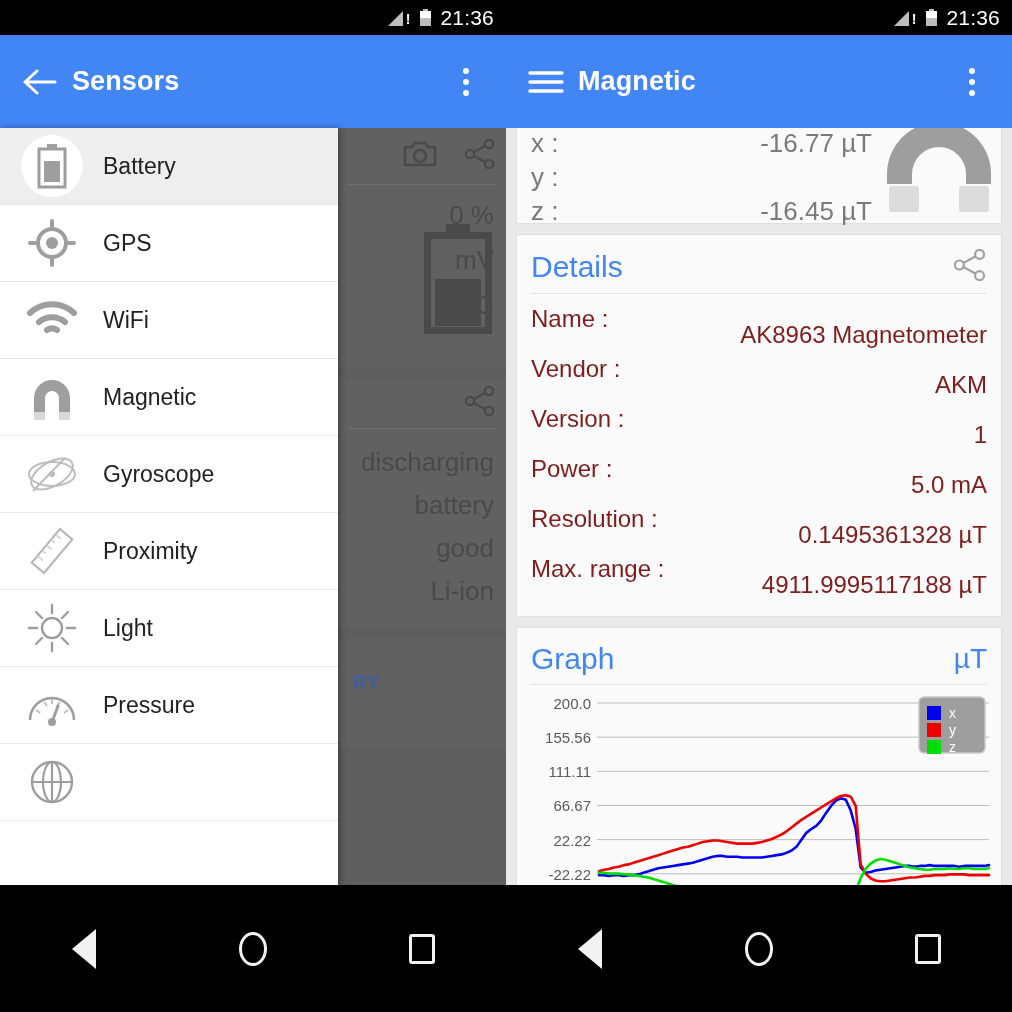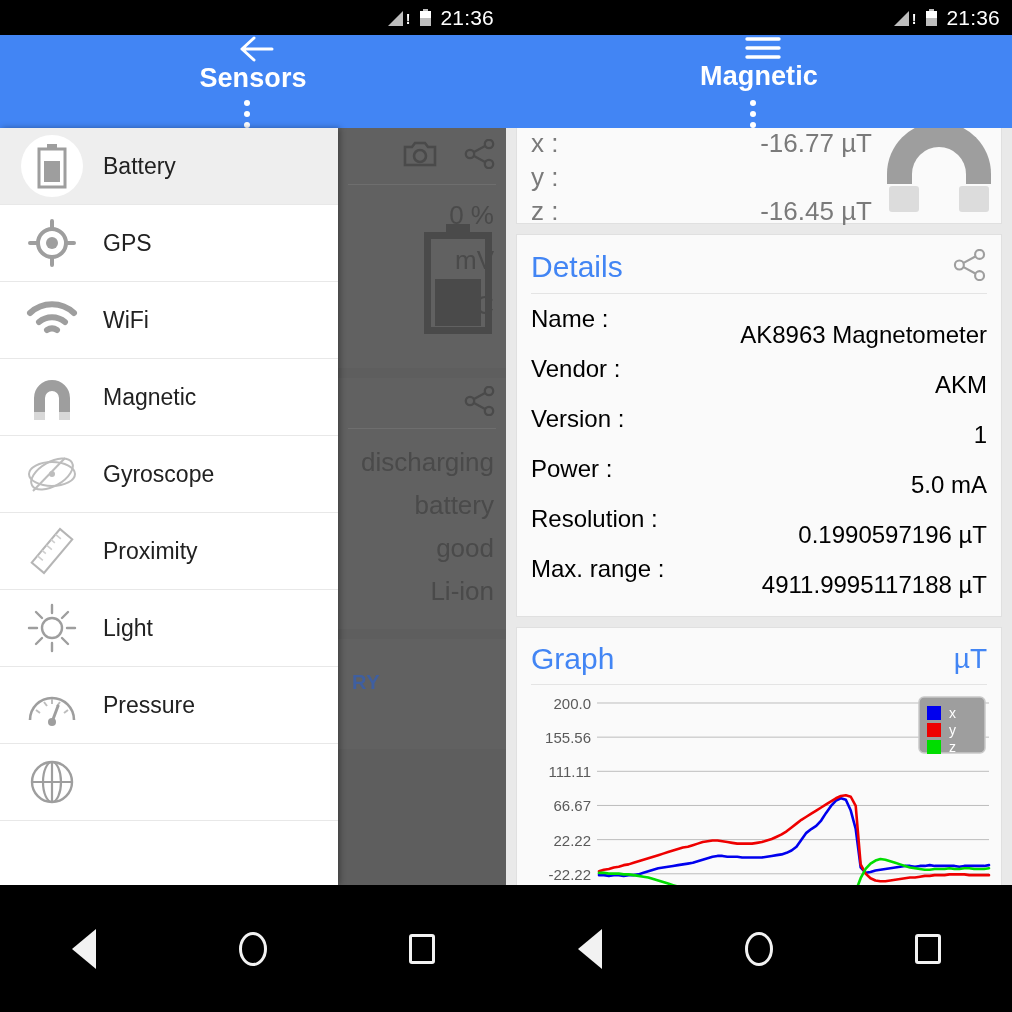--- a/index.html
+++ b/index.html
@@ -30,21 +30,21 @@
   .sig .bang { position:absolute; right:0; bottom:-1px; font-size:14px; font-weight:bold; color:#fff; line-height:15px;}
   .batt-ico { position:relative; width:11px; height:17px; margin-left:10px; }
   .batt-ico .body { position:absolute; left:0; top:2px; width:11px; height:15px; background:#bdbdbd;}
   .batt-ico .cap  { position:absolute; left:3px; top:0; width:5px; height:3px; background:#bdbdbd;}
   .batt-ico .fill { position:absolute; left:0; top:2px; width:11px; height:7px; background:#fff;}
 
   
   .appbar {
     position: absolute; top: 35px; height: 93px; width: 506px;
     background: #4285f4; color: #fff;
-    display: flex; align-items: center; flex-direction: column;
+    display: flex; align-items: center;
   }
   .ab-left  { left: 0; }
   .ab-right { left: 506px; }
   .ab-title { font-size: 27px; font-weight: bold; letter-spacing: .1px; }
   .ab-spacer { flex: 1; }
   .navicon { width: 64px; display:flex; align-items:center; justify-content:center; margin-left: 8px;}
   .kebab { width: 56px; display:flex; flex-direction:column; align-items:center; justify-content:center; gap:5px; margin-right: 12px;}
   .kebab i { display:block; width:6px; height:6px; border-radius:50%; background:#fff; }
 
   
@@ -91,21 +91,21 @@
   .magnet .p2 { position:absolute; right:2px; top:64px; width:30px; height:26px; background:#dcdcdc; border-radius:3px;}
 
   
   .sect-head { display:flex; align-items:center; padding:14px 14px 8px 14px; }
   .sect-title { font-size:30px; color:#4285f4; }
   .sect-unit  { font-size:28px; color:#4285f4; margin-left:auto; }
   .sect-rule { height:1px; background:#e4e4e4; margin:0 14px; }
 
   
   .det-list { padding:8px 14px 14px 14px; }
-  .det-row { display:flex; font-size:24px; color:#000000; line-height:34px; }
+  .det-row { display:flex; font-size:24px; color:#7f1d1d; line-height:34px; }
   .det-key { flex:none; }
   .det-val { flex:1; text-align:right;margin-top:16px; }
 
   
   .graph-wrap { position:relative; padding: 4px 10px 0 10px; height: 250px; }
   .graph-svg  { display:block; }
 
   
   .navbar { position:absolute; bottom:0; height:127px; width:506px; background:#000;
             display:flex; align-items:center; justify-content:space-around; }
@@ -392,21 +392,21 @@
         <div class="det-row">
           <span class="det-key">Version :</span>
           <span class="det-val">1</span>
         </div>
         <div class="det-row">
           <span class="det-key">Power :</span>
           <span class="det-val">5.0 mA</span>
         </div>
         <div class="det-row">
           <span class="det-key">Resolution :</span>
-          <span class="det-val">0.1990597196 µT</span>
+          <span class="det-val">0.1495361328 µT</span>
         </div>
         <div class="det-row">
           <span class="det-key">Max. range :</span>
           <span class="det-val">4911.9995117188 µT</span>
         </div>
       </div>
     </div>
 
     <div class="card">
       <div class="sect-head">

